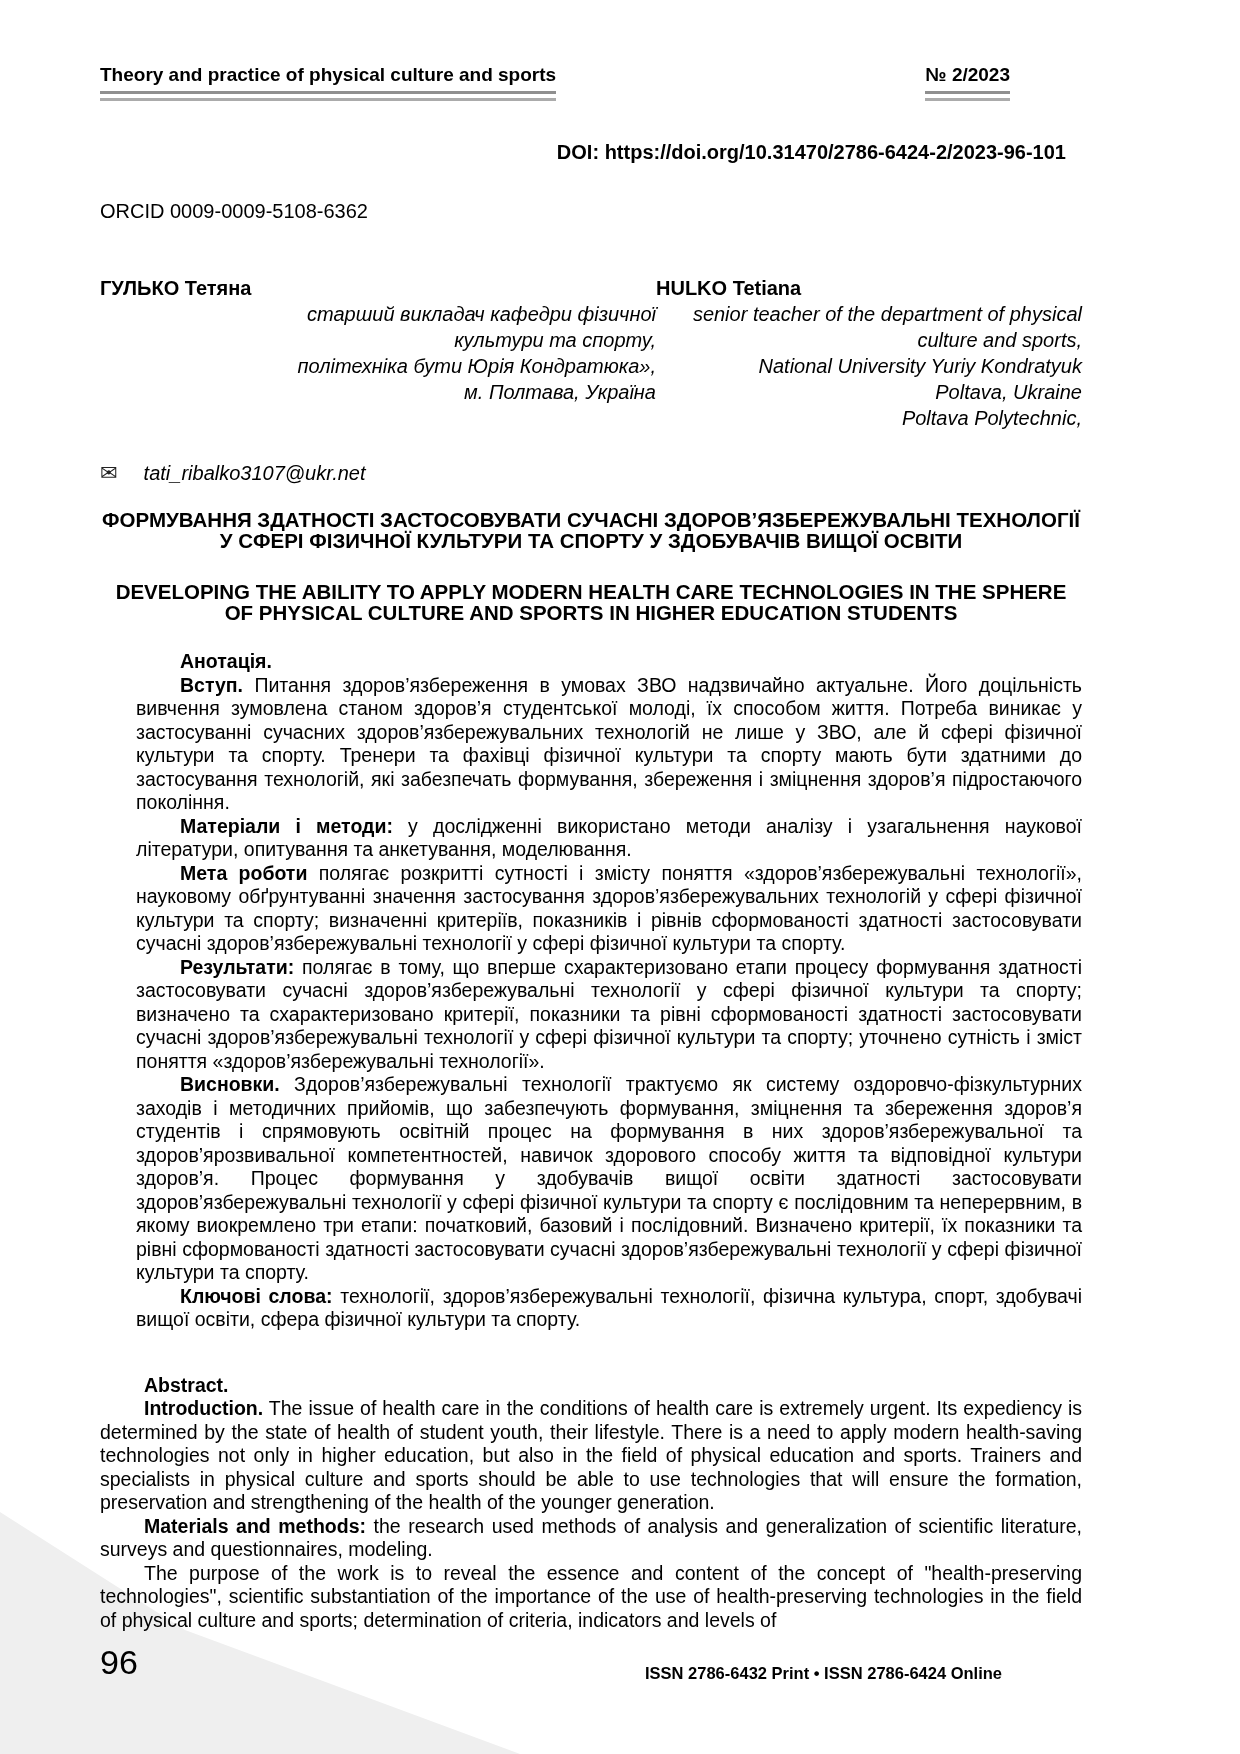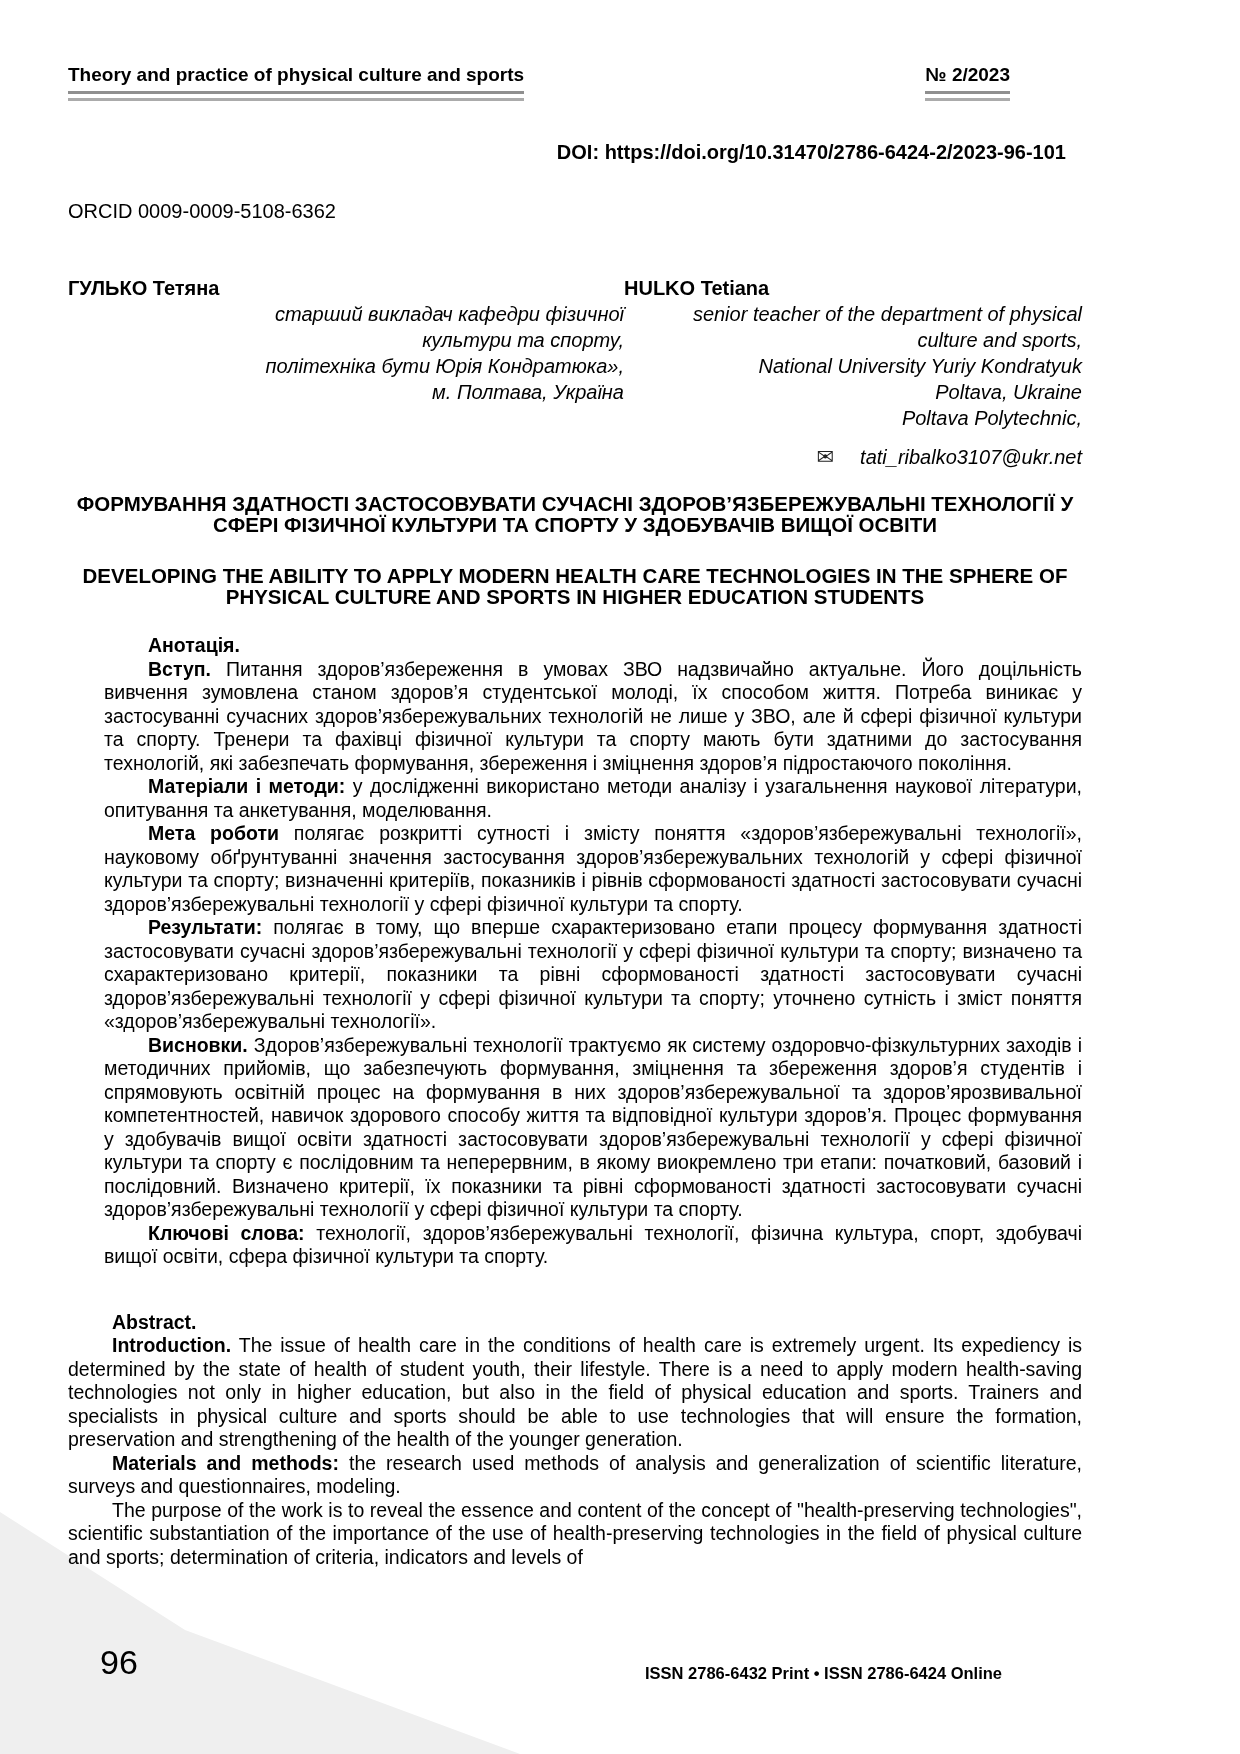--- a/index.html
+++ b/index.html
@@ -13,21 +13,21 @@
   }
   .corner-decoration {
     position: absolute;
     left: 0; top: 1512px;
     width: 520px; height: 242px;
     background: #efefef;
     clip-path: polygon(0 0, 185px 118px, 520px 242px, 0 242px);
   }
   .content {
     position: relative;
-    padding: 0 158px 0 68px;
+    padding: 0 158px 0 100px;
   }
   
   .journal-header {
     padding-top: 64px;
     display: flex;
     justify-content: space-between;
     align-items: flex-end;
   }
   .head-item { font-weight: bold; font-size: 19px; line-height: 22px; }
   .head-right { margin-right: 60px; padding: 0 12px; text-align: center; }
@@ -46,21 +46,21 @@
     font-size: 20px;
   }
   .orcid-line { margin-top: 36px; font-size: 20px; }
   
   .authors { margin-top: 52px; display: flex; font-size: 20px; line-height: 26px; }
   .author-col-ua { flex: 0 0 556px; }
   .author-col-en { flex: 1 1 auto; }
   .author-name { font-weight: bold; }
   .author-line { font-style: italic; text-align: right; }
   
-  .email-row { margin-top: 14px; text-align: right; font-size: 20px; }
+  .email-row { margin-top: 30px; text-align: left; font-size: 20px; }
   .email-icon { font-size: 21px; margin-right: 26px; color: #222; font-style: normal; }
   .email-text { font-style: italic; }
   
   .article-title {
     margin-top: 24px;
     text-align: center;
     font-weight: bold;
     font-size: 20.5px;
     line-height: 21px;
   }

